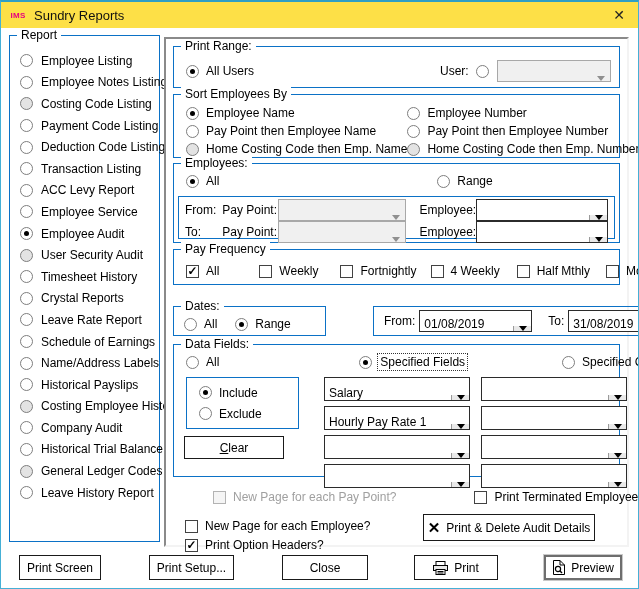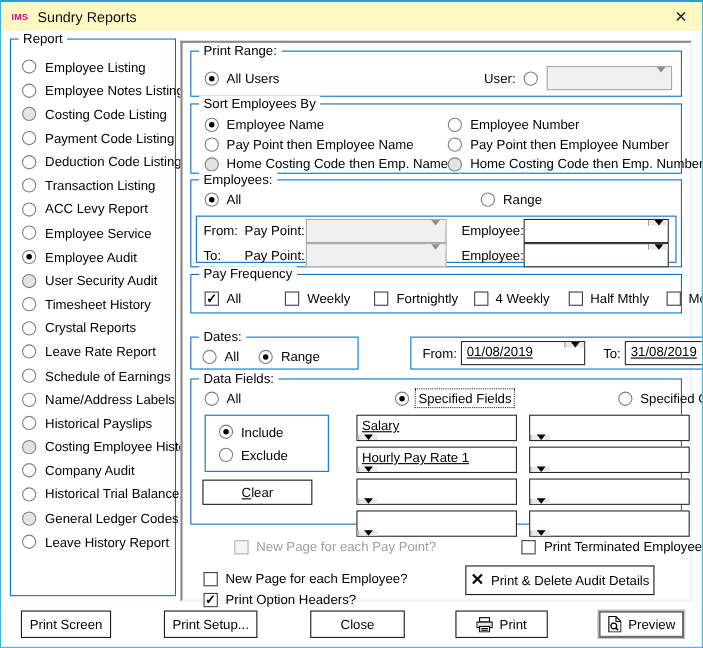--- a/index.html
+++ b/index.html
@@ -5,21 +5,21 @@
   * { box-sizing: border-box; margin: 0; padding: 0; }
   html,body { background:#cfcfcf; }
   body { font-family: "Liberation Sans", sans-serif; font-size: 12px; color:#000; }
 
   .window {
     position: relative; width: 639px; height: 589px; background:#fff;
     border:1px solid #45b0d6; border-top:2px solid #2f9fc4; overflow:hidden;
   }
 
   
-  .titlebar { position:absolute; left:0; top:0; right:0; height:26px; background:#fef9c3;
+  .titlebar { position:absolute; left:0; top:0; right:0; height:26px; background:#fde047;
     display:flex; align-items:center; padding:0 8px; }
   .app-logo { width:18px; height:14px; display:flex; align-items:center; justify-content:center;
     font-size:8px; font-weight:bold; color:#e6007e; letter-spacing:0.3px; margin-right:7px; }
   .title-text { font-size:13px; color:#111; }
   .close-x { margin-left:auto; font-size:14px; color:#222; width:22px; text-align:center; cursor:default; }
 
   
   .group { position:relative; border:1px solid #0b71c6; background:#fff; }
   .glabel { position:absolute; top:-8px; left:7px; background:#fff; padding:0 4px; font-size:12px; white-space:nowrap; }
 
@@ -33,21 +33,21 @@
 
   
   .checkbox { width:13px; height:13px; border:1px solid #424242; background:#fff; flex:none;
     display:flex; align-items:center; justify-content:center; overflow:hidden; }
   .checkbox .cb-mark { display:none; font-size:12px; font-weight:bold; line-height:11px; }
   .checkbox.checked .cb-mark { display:block; }
   .checkbox.disabled { border-color:#b3b3b3; background:#f5f5f5; }
   .dis-text { color:#a0a0a0; }
 
   
-  .combo { display:flex; align-items:flex-start; border:1px solid #2b2b2b; background:#fff; height:22px;text-decoration:underline; }
+  .combo { display:flex; align-items:flex-end; border:1px solid #2b2b2b; background:#fff; height:22px; }
   .combo .val { flex:1; padding:2px 4px 0 4px; overflow:hidden; white-space:nowrap; }
   .combo .arrow-btn { width:18px; flex:none; background:#e9e9e9; border-left:1px solid #9a9a9a;
     display:flex; align-items:center; justify-content:center; }
   .combo .arrow-btn::after { content:''; width:0; height:0;
     border-left:4px solid transparent; border-right:4px solid transparent; border-top:5px solid #000; }
   .combo.disabled { background:#f0f0f0; border-color:#a8a8a8; }
   .combo.disabled .arrow-btn { background:#f0f0f0; border-left:none; }
   .combo.disabled .arrow-btn::after { border-top-color:#8f8f8f; }
 
   
@@ -78,21 +78,21 @@
   .dates-range-box { flex:1; margin-left:3px; border:1px solid #0b71c6; display:flex; align-items:center;
     padding:0 6px 0 10px; gap:4px; }
   .g-datafields { height:133px; margin-bottom:6px; }
   .df-radios { display:flex; align-items:center; padding:10px 8px 0 12px; }
   .df-body { display:flex; padding:8px 6px 0 10px; }
   .incl-box { width:113px; height:52px; border:1px solid #0b71c6; display:flex; flex-direction:column;
     justify-content:space-around; padding:4px 0 4px 12px; margin-left:2px; }
   .clear-btn { width:100px; height:23px; margin:7px 0 0 0; border:1.5px solid #1a1a1a; }
   .df-grid { margin-left:12px; display:grid; grid-template-columns:146px 146px; grid-auto-rows:24px;
     column-gap:11px; row-gap:5px; }
-  .df-grid .combo { height:24px;flex-direction:column; }
+  .df-grid .combo { height:24px; }
 
   .options-area { position:relative; flex:1; }
   .opt-row1 { position:absolute; left:12px; top:7px; display:flex;padding-left:28px; }
   .opt-row2 { position:absolute; left:12px; top:36px; }
   .opt-row3 { position:absolute; left:12px; top:55px; }
   .pdel-btn { position:absolute; right:25px; top:31px; width:172px; height:27px; }
   .x-glyph { font-size:15px; font-weight:bold; line-height:15px; }
 
   
   .footer-btn { position:absolute; top:553px; height:25px; }

